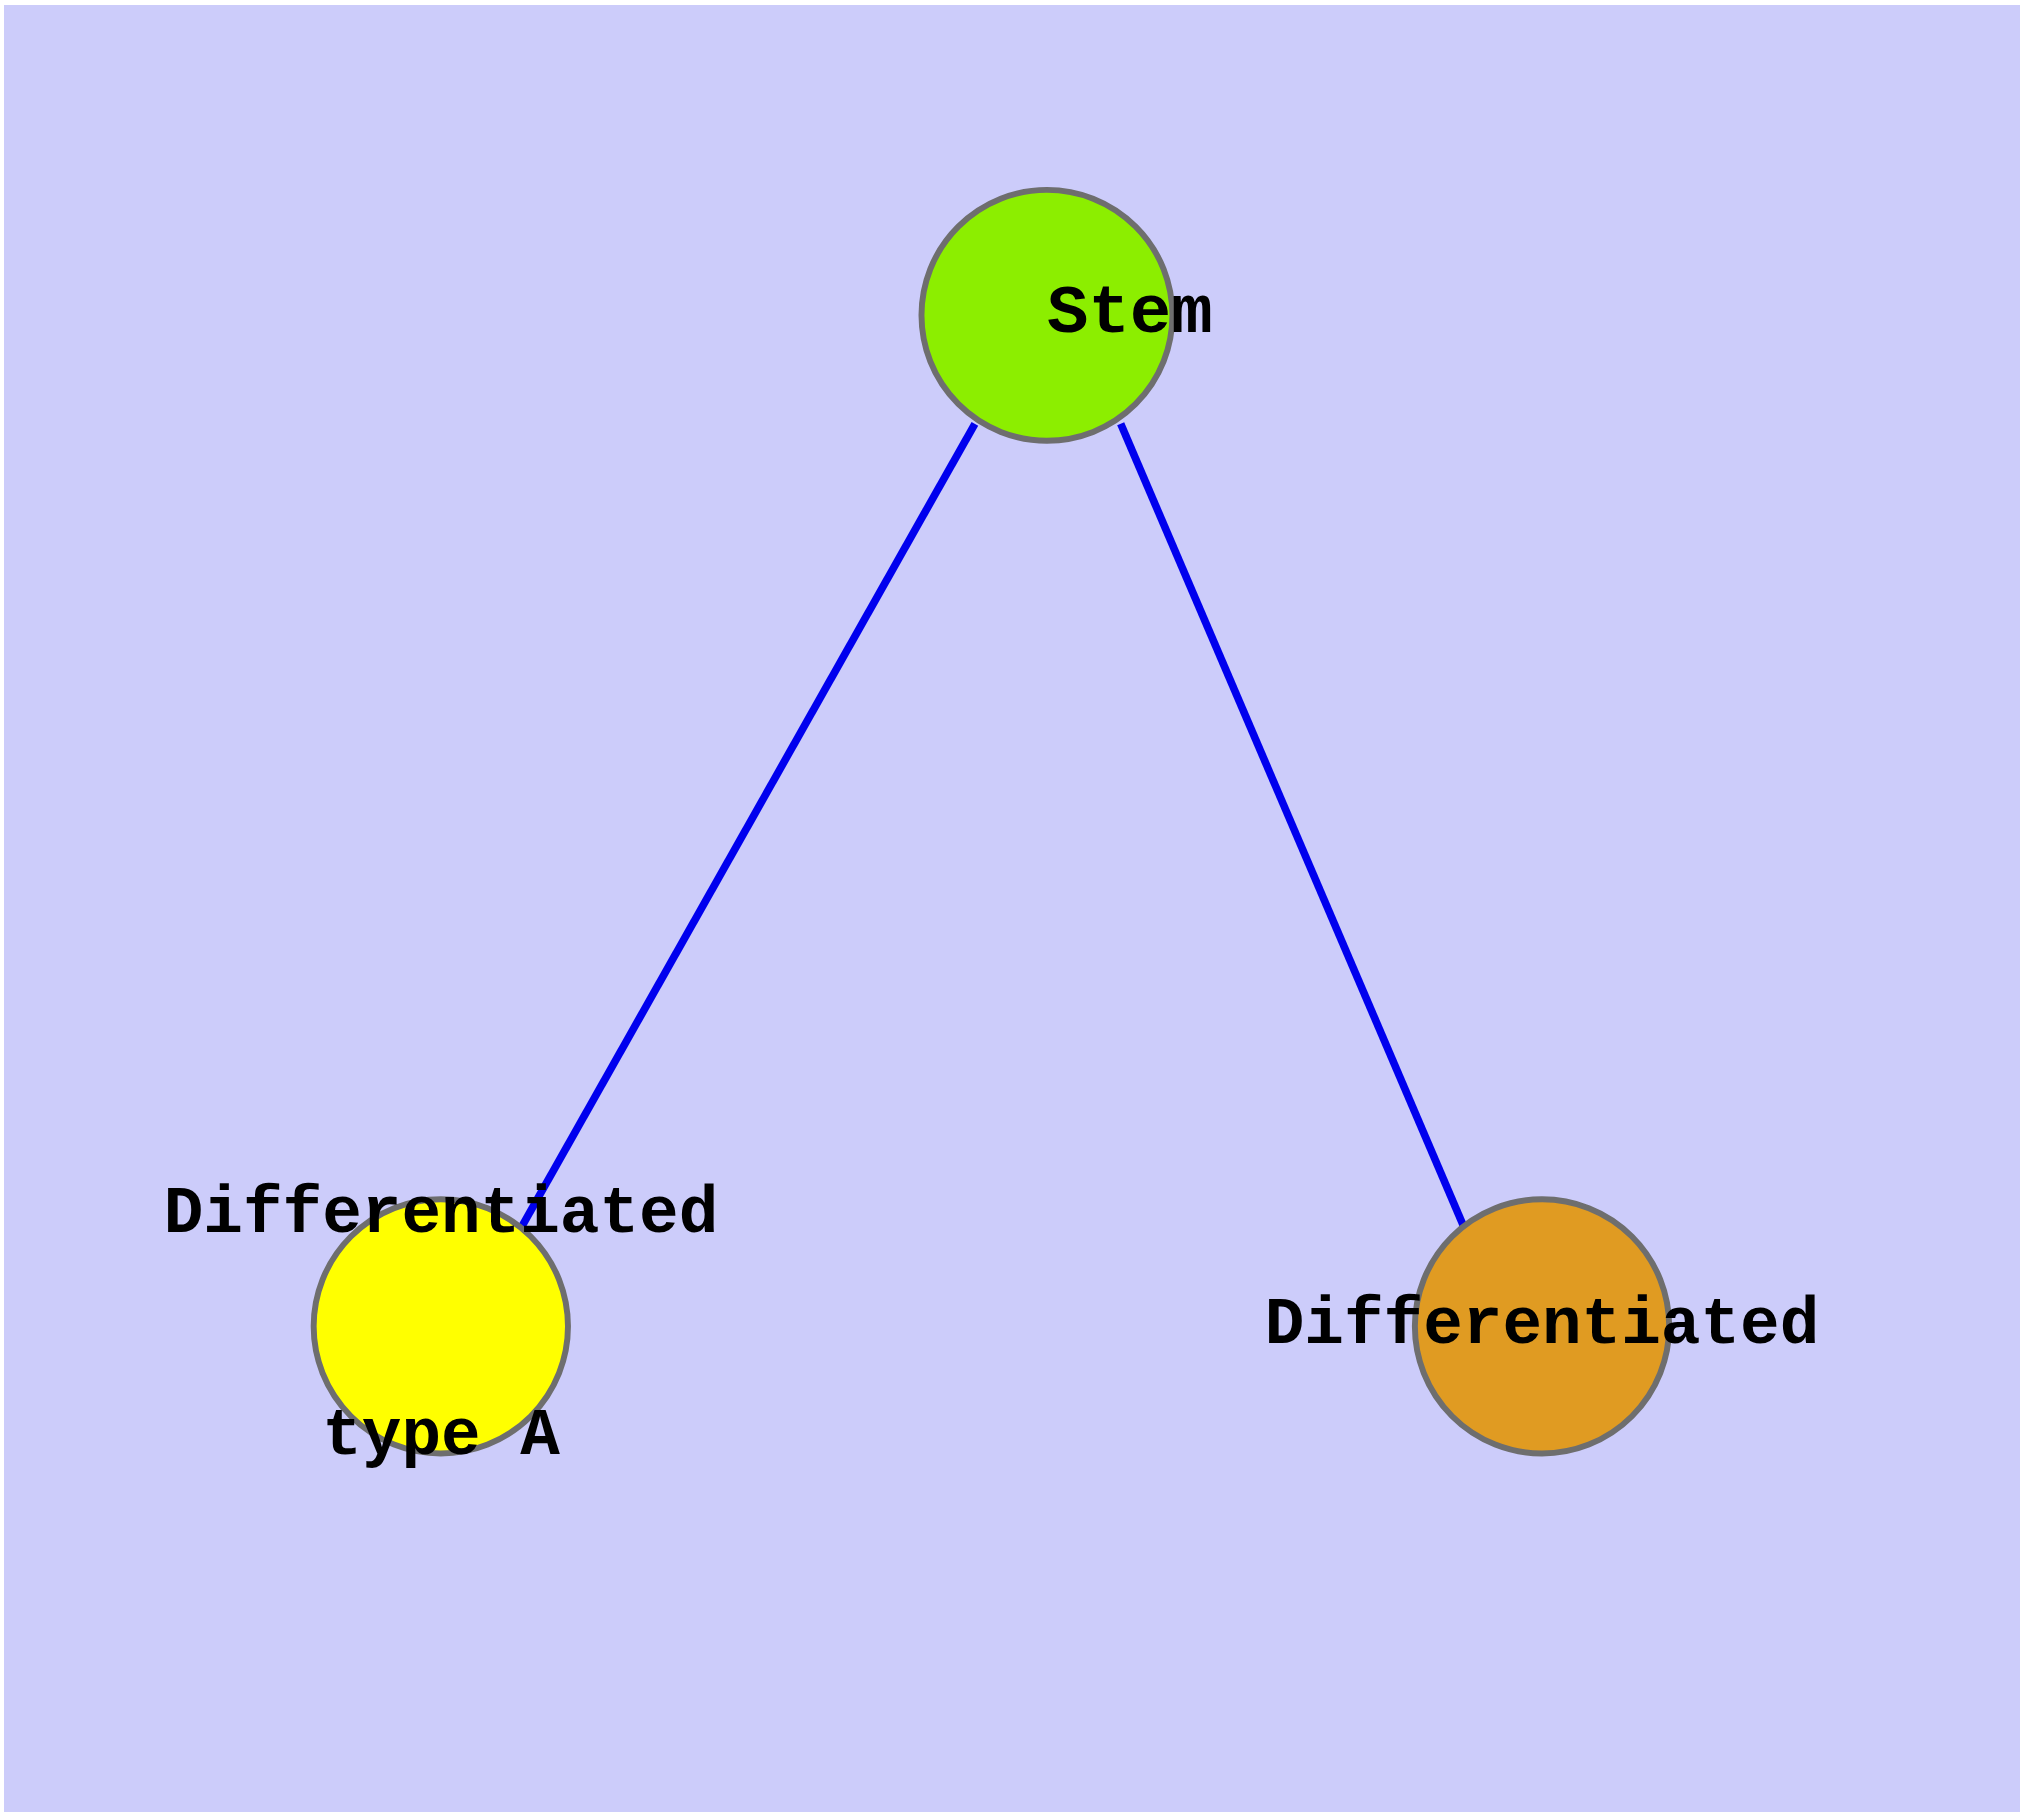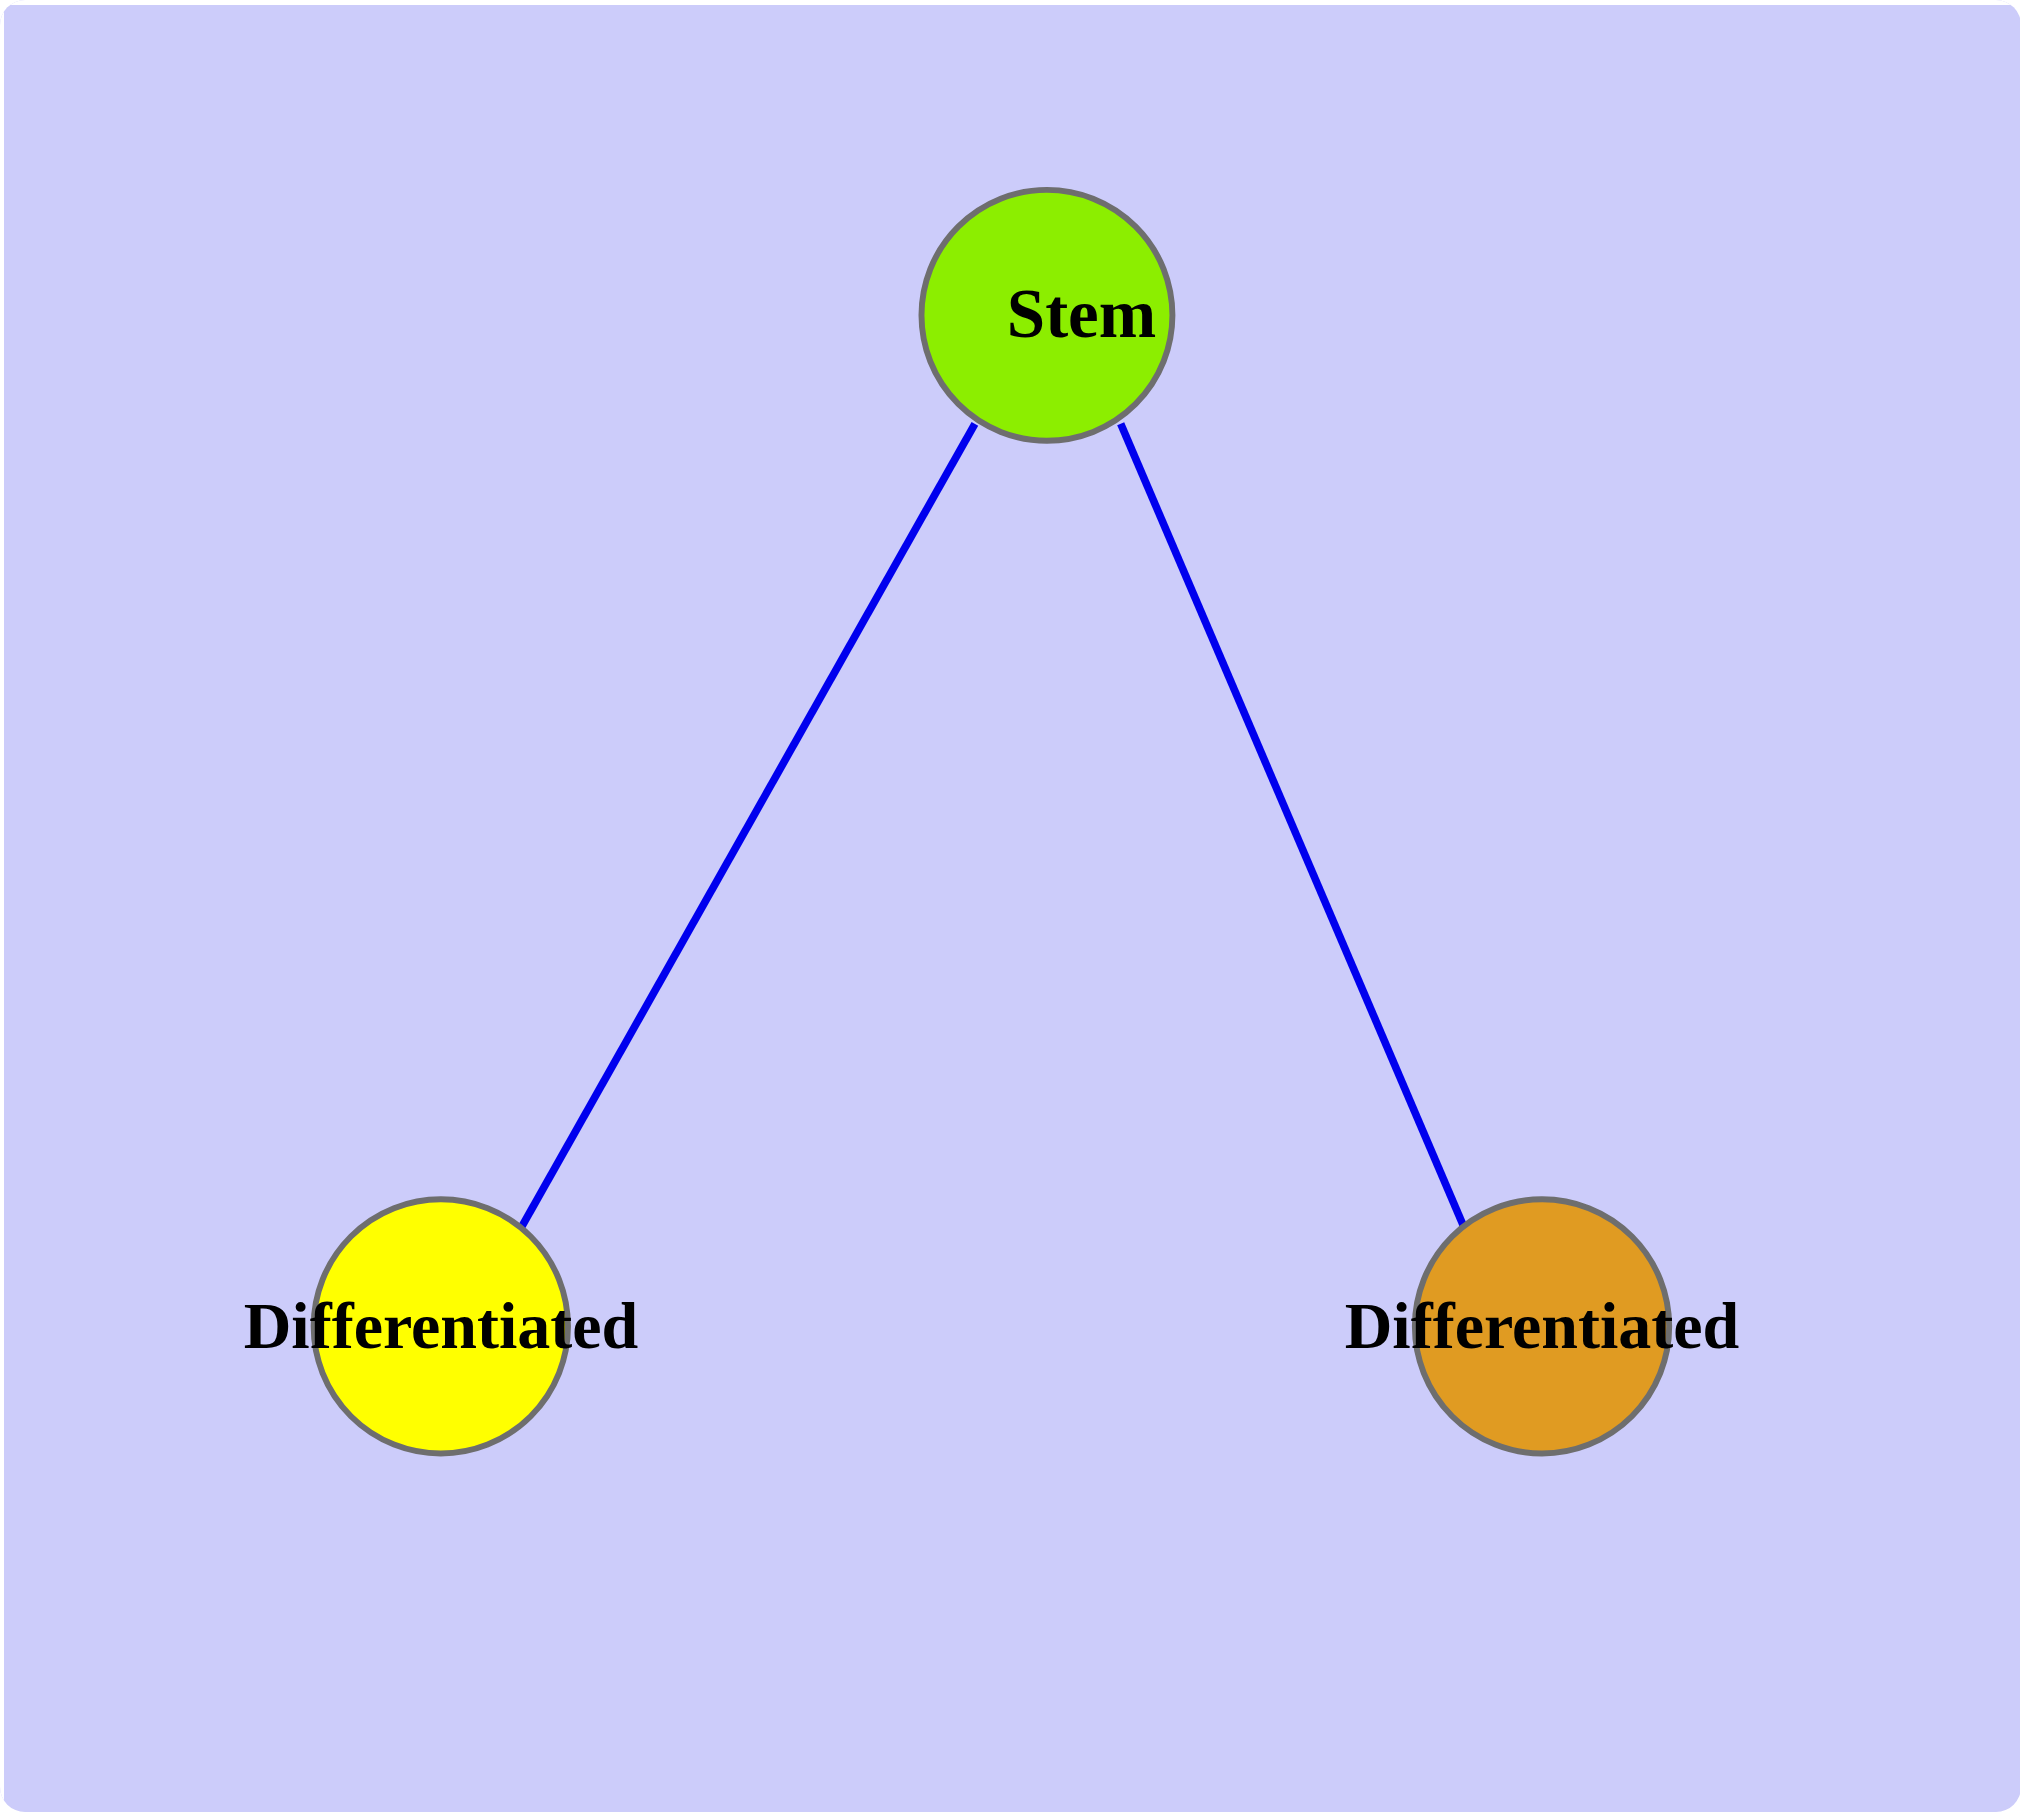--- a/index.html
+++ b/index.html
@@ -7,22 +7,21 @@
     margin: 0;
     padding: 0;
     background: #ffffff;
   }
   #canvas {
     position: relative;
     width: 2021px;
     height: 1812px;
     background: #ccccfa;
     overflow: hidden;
-    font-family: Liberation Serif, serif;
-    border-radius: 25px;
+    font-family: Liberation Mono, monospace;
   }
   
   #canvas::before {
     content: "";
     position: absolute;
     left: 0; top: 0;
     width: 100%;
     height: 5.1px;
     background: #ffffff;
     pointer-events: none;
@@ -79,20 +78,21 @@
       <circle class="node" id="node-2" cx="1819" cy="1565" r="150" fill="#e09b22" stroke="#6e6e6e" stroke-width="7"></circle>
     </g>
   </svg>
 
   <div class="node-label label-stem" id="label-0" style="left: 1047px; top: 315px; color: rgb(0, 0, 0);">
     <span>Stem</span>
   </div>
 
   <div class="node-label label-type-a" id="label-1" style="left: 441px; top: 1326px; color: rgb(0, 0, 0);">
     <div>Differentiated</div>
+    <div>type A</div>
   </div>
 
   <div class="node-label label-type-b" id="label-2" style="left: 1542px; top: 1326px; color: rgb(0, 0, 0);">
     <div>Differentiated</div>
   </div>
 
 </div>
 
 
 </body></html>

